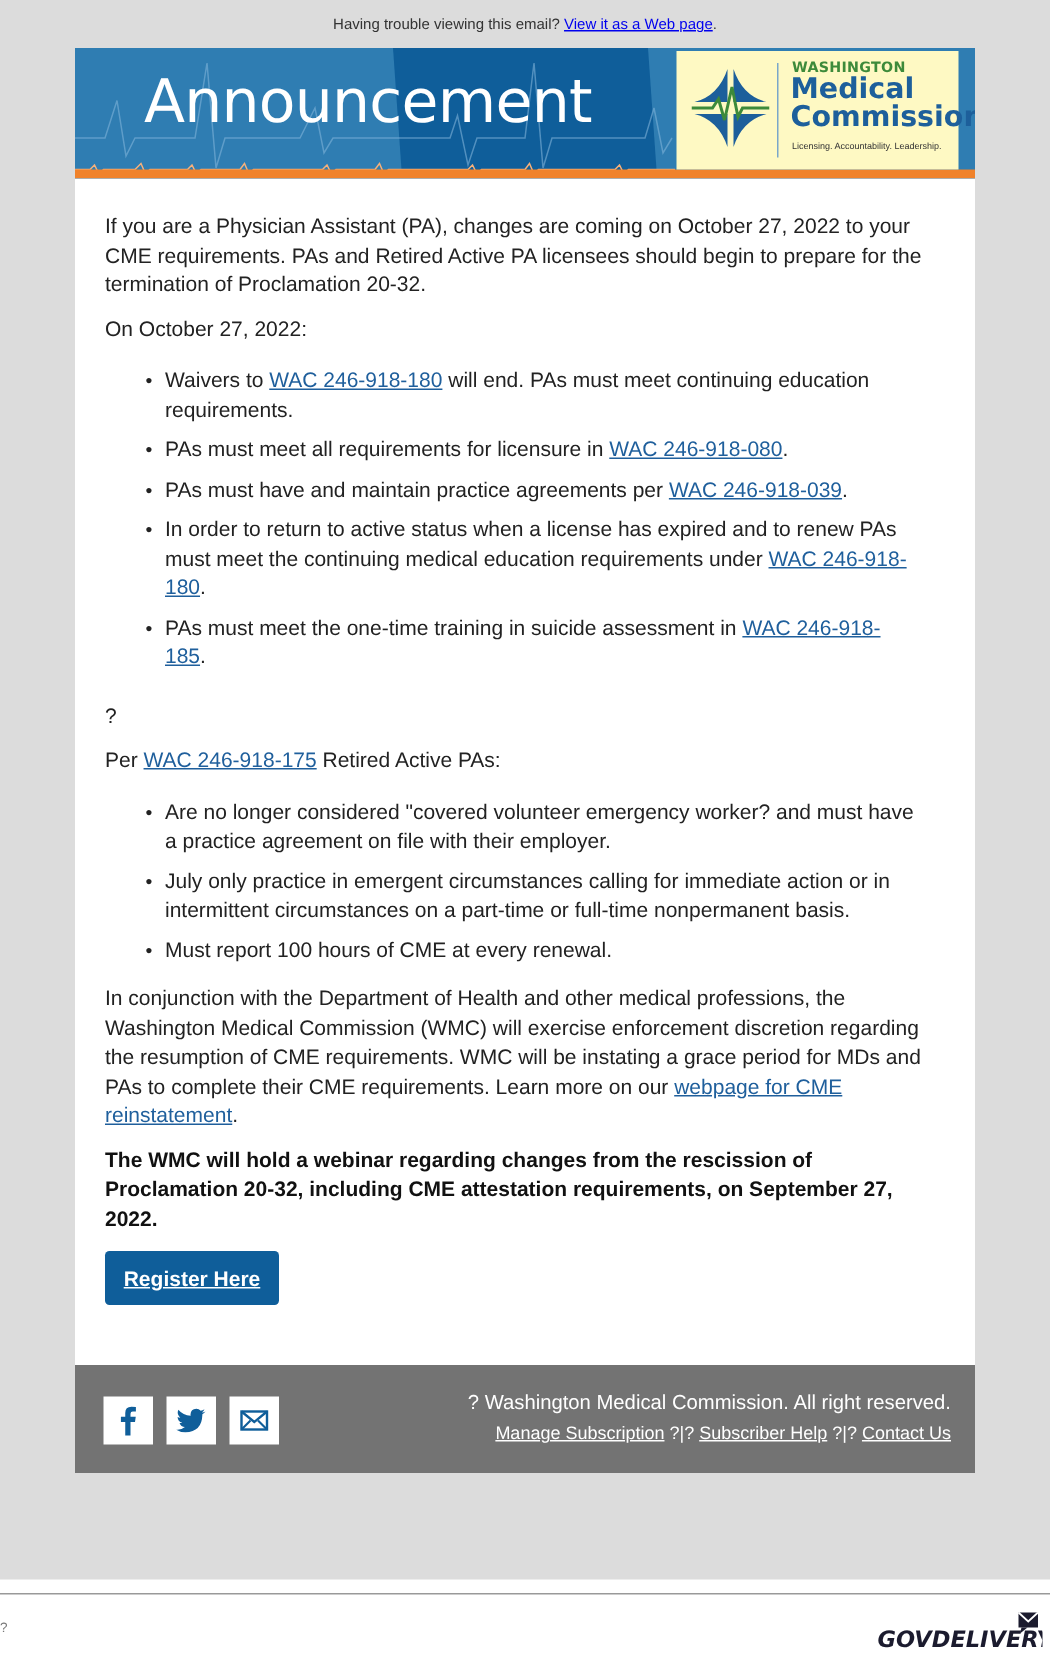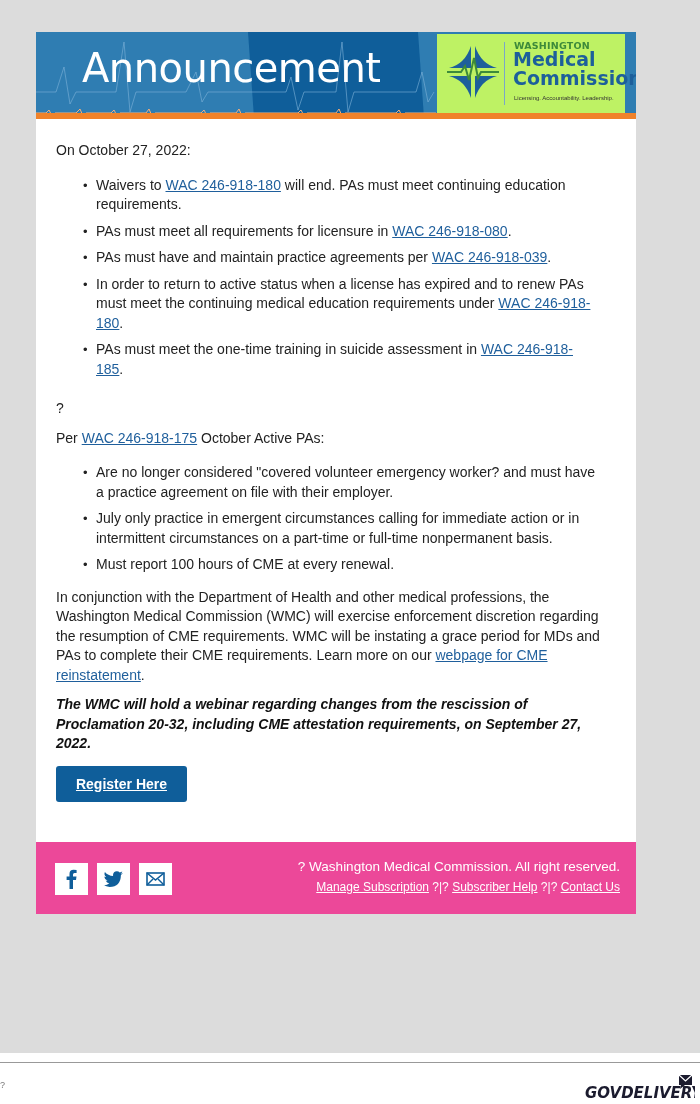--- a/index.html
+++ b/index.html
@@ -1,57 +1,61 @@
 <!DOCTYPE html>
 <html><head>
   <meta charset="utf-8">
   <style>
     * { box-sizing: border-box; margin: 0; padding: 0; }
     html, body { width: 700px; height: 1104px; overflow: hidden; }
     body { background: #ffffff; font-family: "Liberation Sans", sans-serif; color: #111; }
     .outer { background: #dcdcdc; width: 700px; height: 1053px; position: relative; }
     .preheader { text-align: center; font-size: 10px; color: #333; padding-top: 11px; height: 32px; }
     .preheader a { color: #0000ee; text-decoration: underline; }
-    .card { position: absolute; left: 36px; top: 32px; width: 600px; background: #fff; }
+    .card { position: absolute; left: 50px; top: 32px; width: 600px; background: #fff; }
     .banner { position: relative; height: 87px; background: #2f7db2; overflow: hidden; }
     .banner .dark { position: absolute; left: 212px; top: 0; width: 170px; height: 82px; background: #0f5e9a; transform: skewX(4deg); transform-origin: top left; }
     .banner svg.ekg { position: absolute; left: 0; top: 0; }
     .banner .title { position: absolute; left: 46px; top: 13px; font-family: "DejaVu Sans", sans-serif; font-size: 40px; color: #fff; letter-spacing: -0.5px; }
     .banner .orange { position: absolute; left: 0; bottom: 0; width: 600px; height: 6px; background: #f0822a; }
-    .logo-box { position: absolute; left: 401px; top: 2px; width: 188px; height: 79px; background: #bef264; }
+    .logo-box { position: absolute; left: 401px; top: 2px; width: 188px; height: 79px; background: #fef9c3; }
     .logo-box .mark { position: absolute; left: 10px; top: 10px; }
     .logo-box .divider { position: absolute; left: 67px; top: 8px; width: 1px; height: 63px; background: #7aa7c9; }
     .logo-box .wash { position: absolute; left: 77px; top: 6px; font-family: "DejaVu Sans", sans-serif; font-weight: bold; font-size: 9.5px; color: #3d8a3a; letter-spacing: 0.2px; }
     .logo-box .med { position: absolute; left: 76px; top: 16px; font-family: "DejaVu Sans", sans-serif; font-weight: bold; font-size: 19px; line-height: 19px; color: #1d5f9b; }
     .logo-box .tag { position: absolute; left: 77px; top: 61px; font-size: 6px; color: #333; }
     .content { padding: 22px 20px 0 20px; font-size: 14px; line-height: 19.5px; color: #222; }
     h1 { font-size: 23.5px; line-height: 28px; color: #111; font-weight: bold; margin-bottom: 8px; }
     p { margin-bottom: 10px; }
     a.lnk { color: #1f5f9c; text-decoration: underline; }
     ul { margin: 15px 0 13px 40px; list-style: none; }
     ul li { position: relative; margin-bottom: 7px; padding-right: 20px; }
     ul li::before { content: "•"; position: absolute; left: -13px; top: 0; font-size: 13px; }
     .q { margin-top: 20px; margin-bottom: 10px; }
-    .bold { font-weight: bold; color: #111; margin-top: 10px; font-style: italic; }
-    .btn { display: inline-block; margin-top: 2px; width: 131px; height: 36px; background: #0f5e9a; color: #fff; border-radius: 3px; font-weight: bold; font-size: 14px; text-align: center; line-height: 36px; }
+    .bold { font-weight: bold; color: #111; margin-top: 10px; }
+    .btn { display: inline-block; margin-top: 2px; width: 116px; height: 36px; background: #0f5e9a; color: #fff; border-radius: 3px; font-weight: bold; font-size: 14px; text-align: center; line-height: 36px; }
     .spacer { height: 40px; }
-    .footer { background: #ec4899; height: 72px; position: relative; }
+    .footer { background: #737373; height: 72px; position: relative; }
     .social { position: absolute; top: 21px; width: 33px; height: 32px; background: #fff; }
     .social svg { position: absolute; left: 0; top: 0; }
     .footer .copy { position: absolute; right: 16px; top: 17px; color: #fff; font-size: 13.5px; }
     .footer .links { position: absolute; right: 16px; top: 38px; color: #fff; font-size: 12px; }
     .footer .links a { color: #fff; text-decoration: underline; }
     .bottom { position: absolute; top: 1062px; left: 0; width: 700px; height: 42px; border-top: 1px solid #999; background: #fff; }
     .bottom .qm { position: absolute; left: 0; top: 17px; font-size: 9px; color: #777; }
     .gov { position: absolute; left: 585px; top: 10px; }
   </style>
 </head>
 <body>
 
 <div class="outer">
+  <div class="preheader">
+    <span>Having trouble viewing this email?</span>
+    <a href="#">View it as a Web page</a><span>.</span>
+  </div>
 
   <div class="card">
     <div class="banner">
       <div class="dark"></div>
       <svg class="ekg" width="600" height="87" viewBox="0 0 600 87">
         <polyline points="0,60 20,60 28,35 34,72 40,60 80,60 88,10 94,80 100,60 150,60 160,40 166,70 172,60 250,60 255,45 262,78 268,60 300,60 306,10 312,80 318,60 380,60 386,40 392,70 398,60" fill="none" stroke="#7fb3d8" stroke-width="1" opacity="0.6"></polyline>
         <polyline points="0,81 10,81 13,78 16,84 19,81 40,81 44,77 47,84 50,81 60,81 75,81 78,78 81,84 84,81 110,81 113,77 116,84 119,81 140,81 165,81 168,78 171,84 174,81 200,81 203,77 206,84 209,81 240,81 262,81 265,78 268,84 271,81 300,81 303,77 306,84 309,81 340,81 360,81 363,78 366,84 369,81 400,81" fill="none" stroke="#f6b07a" stroke-width="1"></polyline>
       </svg>
       <div class="title">Announcement</div>
       <div class="orange"></div>
@@ -67,32 +71,33 @@
         <div class="wash">WASHINGTON</div>
         <div class="med">
           <div>Medical</div>
           <div>Commission</div>
         </div>
         <div class="tag">Licensing. Accountability. Leadership.</div>
       </div>
     </div>
 
     <div class="content">
+      <p>If you are a Physician Assistant (PA), changes are coming on October 27, 2022 to your CME requirements. PAs and Retired Active PA licensees should begin to prepare for the termination of Proclamation 20-32.</p>
       <p>On October 27, 2022:</p>
 
       <ul>
         <li><span>Waivers to </span><a class="lnk" href="#">WAC 246-918-180</a><span> will end. PAs must meet continuing education requirements.</span></li>
         <li><span>PAs must meet all requirements for licensure in </span><a class="lnk" href="#">WAC 246-918-080</a><span>.</span></li>
         <li><span>PAs must have and maintain practice agreements per </span><a class="lnk" href="#">WAC 246-918-039</a><span>.</span></li>
         <li><span>In order to return to active status when a license has expired and to renew PAs must meet the continuing medical education requirements under </span><a class="lnk" href="#">WAC 246-918-180</a><span>.</span></li>
         <li><span>PAs must meet the one-time training in suicide assessment in </span><a class="lnk" href="#">WAC 246-918-185</a><span>.</span></li>
       </ul>
 
       <p class="q">?</p>
-      <p><span>Per </span><a class="lnk" href="#">WAC 246-918-175</a><span> October Active PAs:</span></p>
+      <p><span>Per </span><a class="lnk" href="#">WAC 246-918-175</a><span> Retired Active PAs:</span></p>
 
       <ul>
         <li>Are no longer considered "covered volunteer emergency worker? and must have a practice agreement on file with their employer.</li>
         <li>July only practice in emergent circumstances calling for immediate action or in intermittent circumstances on a part-time or full-time nonpermanent basis.</li>
         <li>Must report 100 hours of CME at every renewal.</li>
       </ul>
 
       <p><span>In conjunction with the Department of Health and other medical professions, the Washington Medical Commission (WMC) will exercise enforcement discretion regarding the resumption of CME requirements. WMC will be instating a grace period for MDs and PAs to complete their CME requirements. Learn more on our </span><a class="lnk" href="#">webpage for CME reinstatement</a><span>.</span></p>
 
       <p class="bold">The WMC will hold a webinar regarding changes from the rescission of Proclamation 20-32, including CME attestation requirements, on September 27, 2022.</p>

